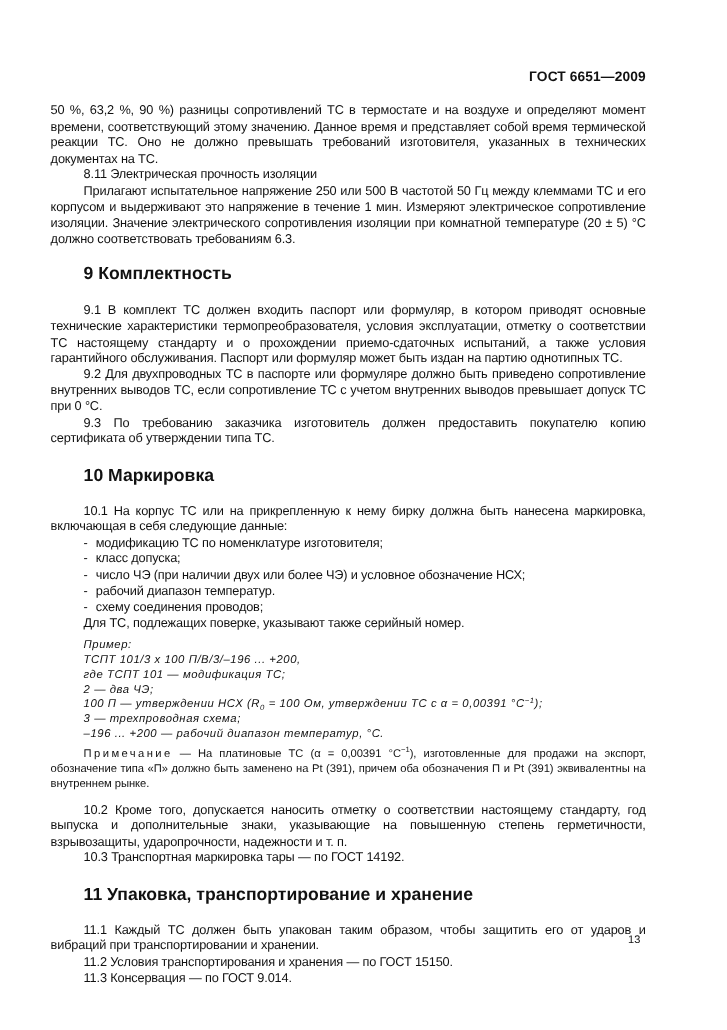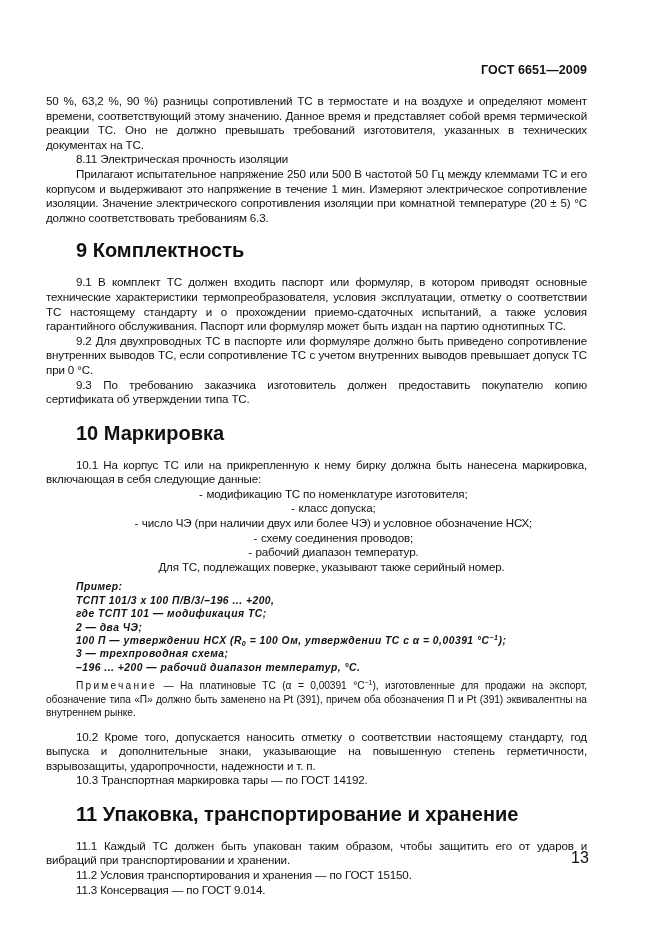--- a/index.html
+++ b/index.html
@@ -4,28 +4,28 @@
 <style>
   html, body { margin: 0; padding: 0; background: #ffffff; }
   body { width: 661px; height: 936px; position: relative; overflow: hidden;
          font-family: "Liberation Sans", "DejaVu Sans", sans-serif; color: #111; }
   .page { position: absolute; left: 0; top: 0; width: 661px; height: 847px; }
   .hdr { position: absolute; right: 74px; top: 63px; font-weight: bold; font-size: 12.5px; letter-spacing: 0.1px; }
   .body { position: absolute; left: 46px; top: 94px; width: 541px; font-size: 11.6px; line-height: 14.6px; letter-spacing: -0.15px; }
   p { margin: 0; text-align: justify; }
   .ind { text-indent: 30px; }
   .sub { font-weight: normal; padding-left: 30px; }
-  h2 { font-size: 20px; font-weight: bold; margin: 6px 0 16px 30px; line-height: 18px; letter-spacing: 0; }
+  h2 { font-size: 16px; font-weight: bold; margin: 6px 0 16px 30px; line-height: 18px; letter-spacing: 0; }
   .gap { height: 6px; }
-  .li { padding-left: 30px; text-align: center; }
+  .li { padding-left: 30px; }
   .li span.dash { display: inline-block; width: 11px; }
-  .ex { padding-left: 30px; font-weight: bold; font-style: italic; font-size: 10.3px; line-height: 13.4px; letter-spacing: 0.5px; margin-top: 6px; }
+  .ex { padding-left: 30px; font-weight: normal; font-style: italic; font-size: 10.3px; line-height: 13.4px; letter-spacing: 0.5px; margin-top: 6px; }
   .note { font-size: 10.2px; line-height: 13.4px; margin-top: 5px; text-indent: 30px; letter-spacing: -0.05px; }
   .spaced { letter-spacing: 2.2px; }
-  .pagenum { position: absolute; left: 571px; top: 849px; font-size: 16px; }
+  .pagenum { position: absolute; left: 571px; top: 849px; font-size: 10px; }
   sup { font-size: 7px; vertical-align: 4px; line-height: 0; }
   sub.s { font-size: 7px; vertical-align: -2px; line-height: 0; }
 </style>
 </head>
 <body>
 
 <div class="page">
 
   <div class="hdr">ГОСТ 6651—2009</div>
 
@@ -39,22 +39,22 @@
     <p class="ind">9.1 В комплект ТС должен входить паспорт или формуляр, в котором приводят основные технические характеристики термопреобразователя, условия эксплуатации, отметку о соответствии ТС настоящему стандарту и о прохождении приемо-сдаточных испытаний, а также условия гарантийного обслуживания. Паспорт или формуляр может быть издан на партию однотипных ТС.</p>
     <p class="ind">9.2 Для двухпроводных ТС в паспорте или формуляре должно быть приведено сопротивление внутренних выводов ТС, если сопротивление ТС с учетом внутренних выводов превышает допуск ТС при 0 °С.</p>
     <p class="ind">9.3 По требованию заказчика изготовитель должен предоставить покупателю копию сертификата об утверждении типа ТС.</p>
 
     <h2 style="margin-top:17px;">10 Маркировка</h2>
     <p class="ind">10.1 На корпус ТС или на прикрепленную к нему бирку должна быть нанесена маркировка, включающая в себя следующие данные:</p>
     <div>
       <div class="li"><span class="dash">-</span><span>модификацию ТС по номенклатуре изготовителя;</span></div>
       <div class="li"><span class="dash">-</span><span>класс допуска;</span></div>
       <div class="li"><span class="dash">-</span><span>число ЧЭ (при наличии двух или более ЧЭ) и условное обозначение НСХ;</span></div>
+      <div class="li"><span class="dash">-</span><span>рабочий диапазон температур.</span></div>
       <div class="li"><span class="dash">-</span><span>схему соединения проводов;</span></div>
-      <div class="li"><span class="dash">-</span><span>рабочий диапазон температур.</span></div>
     </div>
     <p class="li">Для ТС, подлежащих поверке, указывают также серийный номер.</p>
 
     <div class="ex">
       <div>Пример:</div>
       <div>ТСПТ 101/3 х 100 П/В/3/–196 ... +200,</div>
       <div>где ТСПТ 101 — модификация ТС;</div>
       <div>2 — два ЧЭ;</div>
       <div><span>100 П — утверждении НСХ (R</span><sub class="s">0</sub><span> = 100 Ом, утверждении ТС с α = 0,00391 °С</span><sup>−1</sup><span>);</span></div>
       <div>3 — трехпроводная схема;</div>

